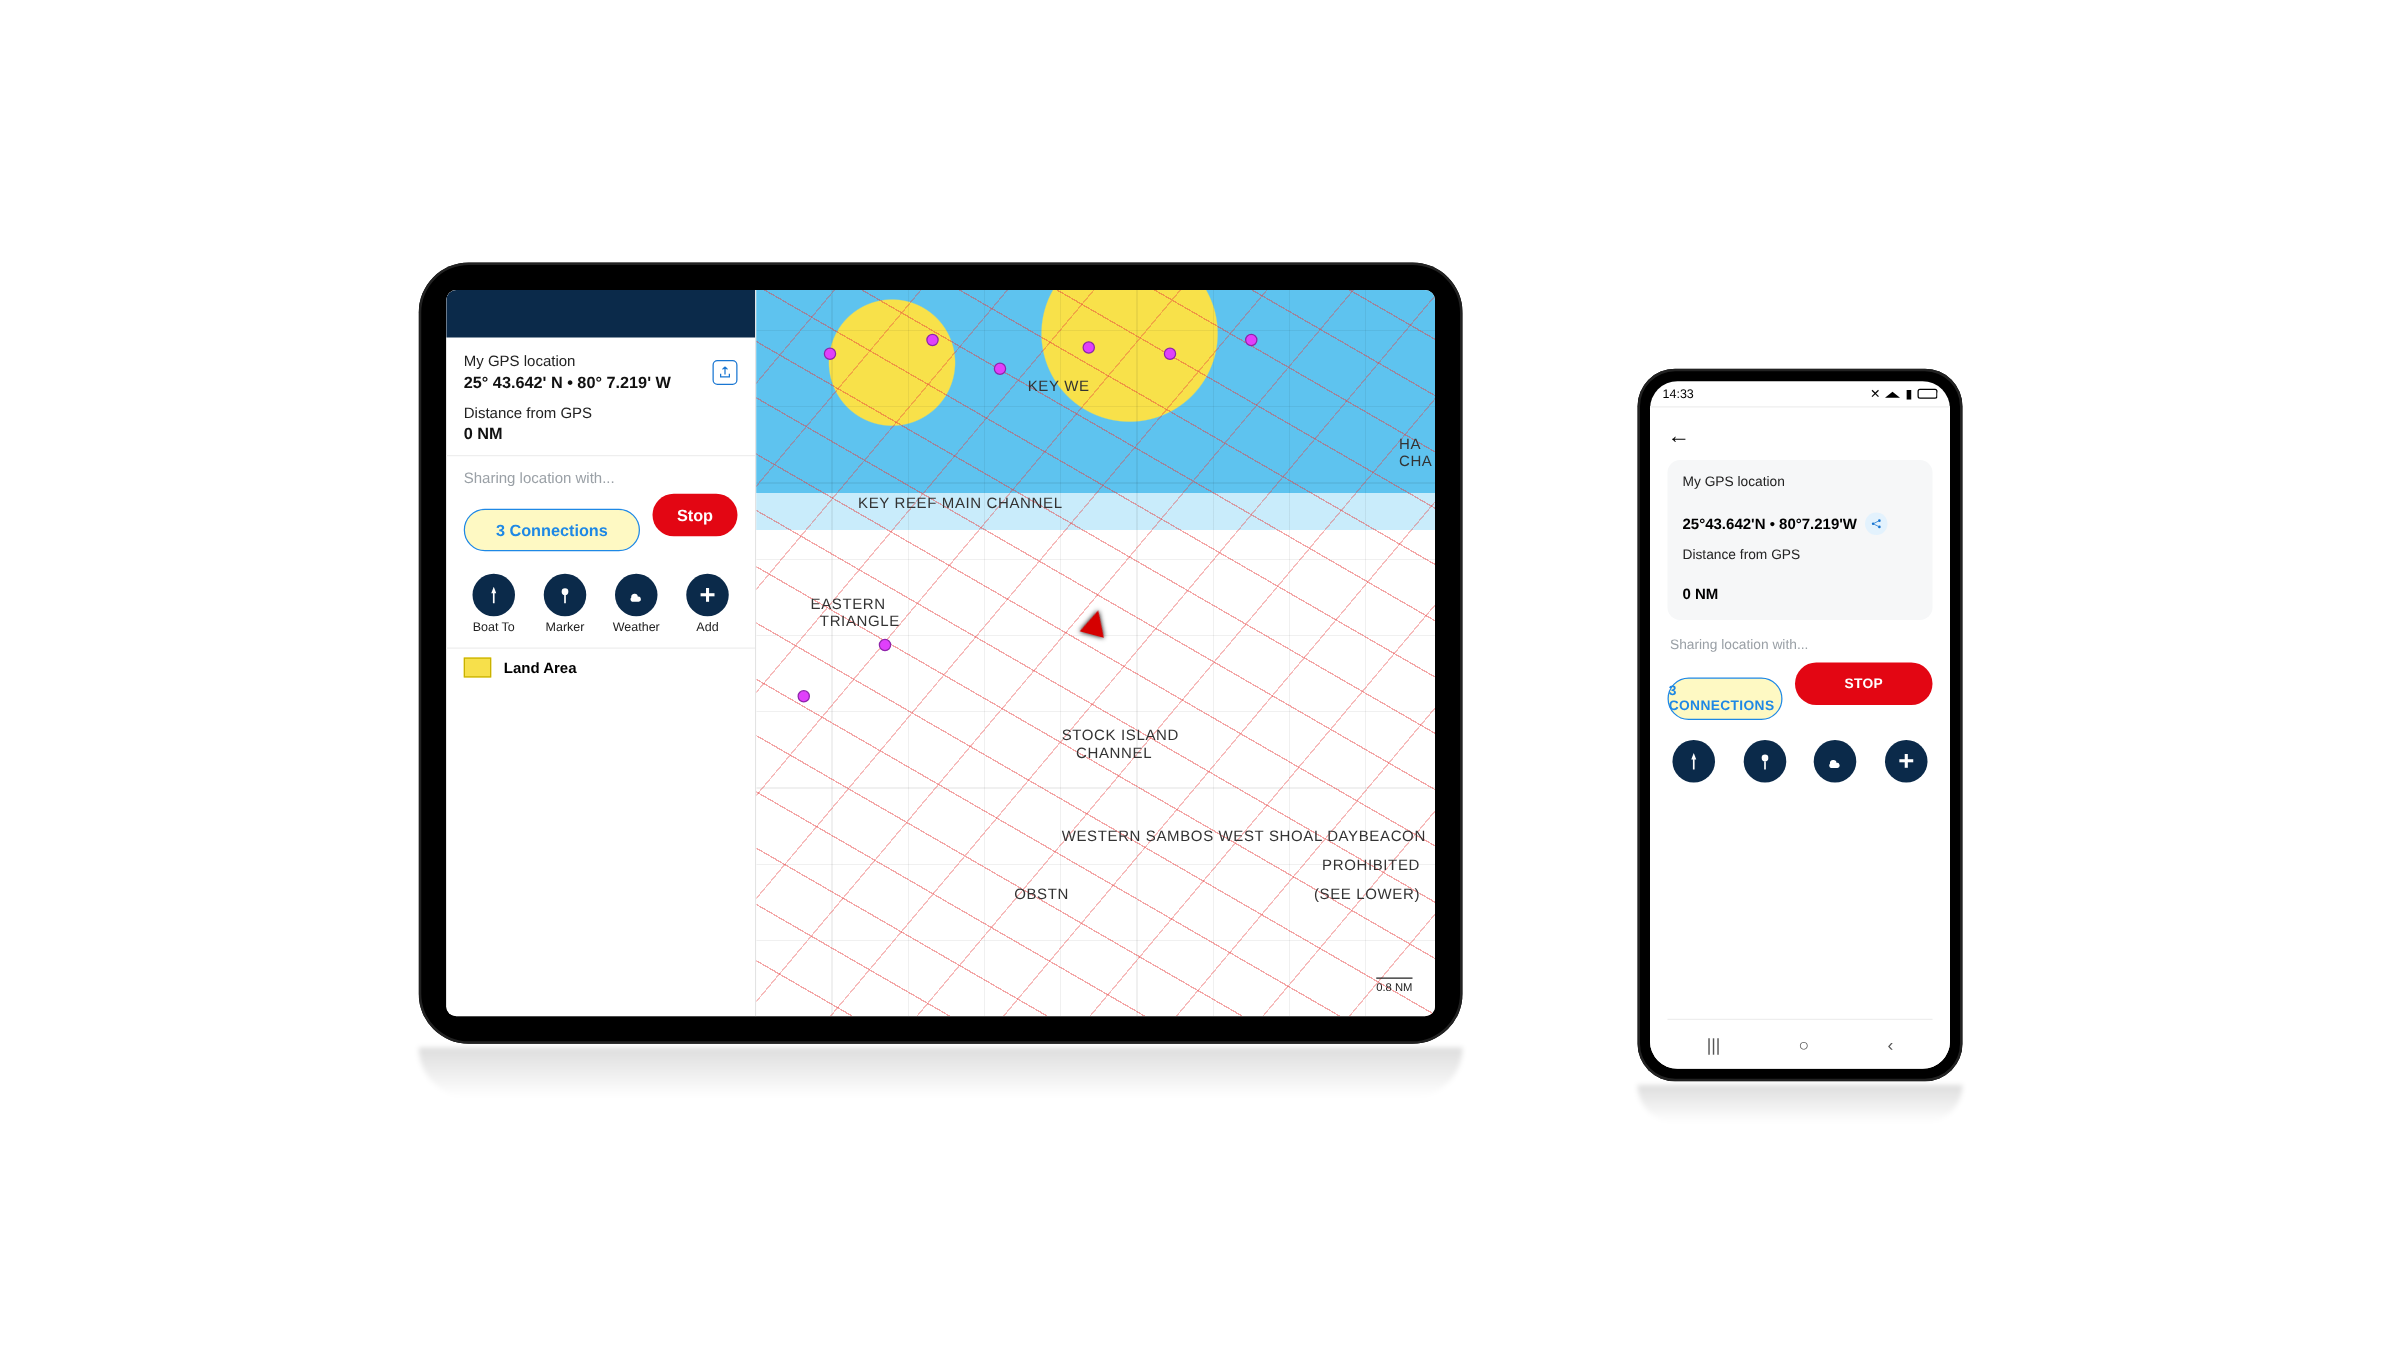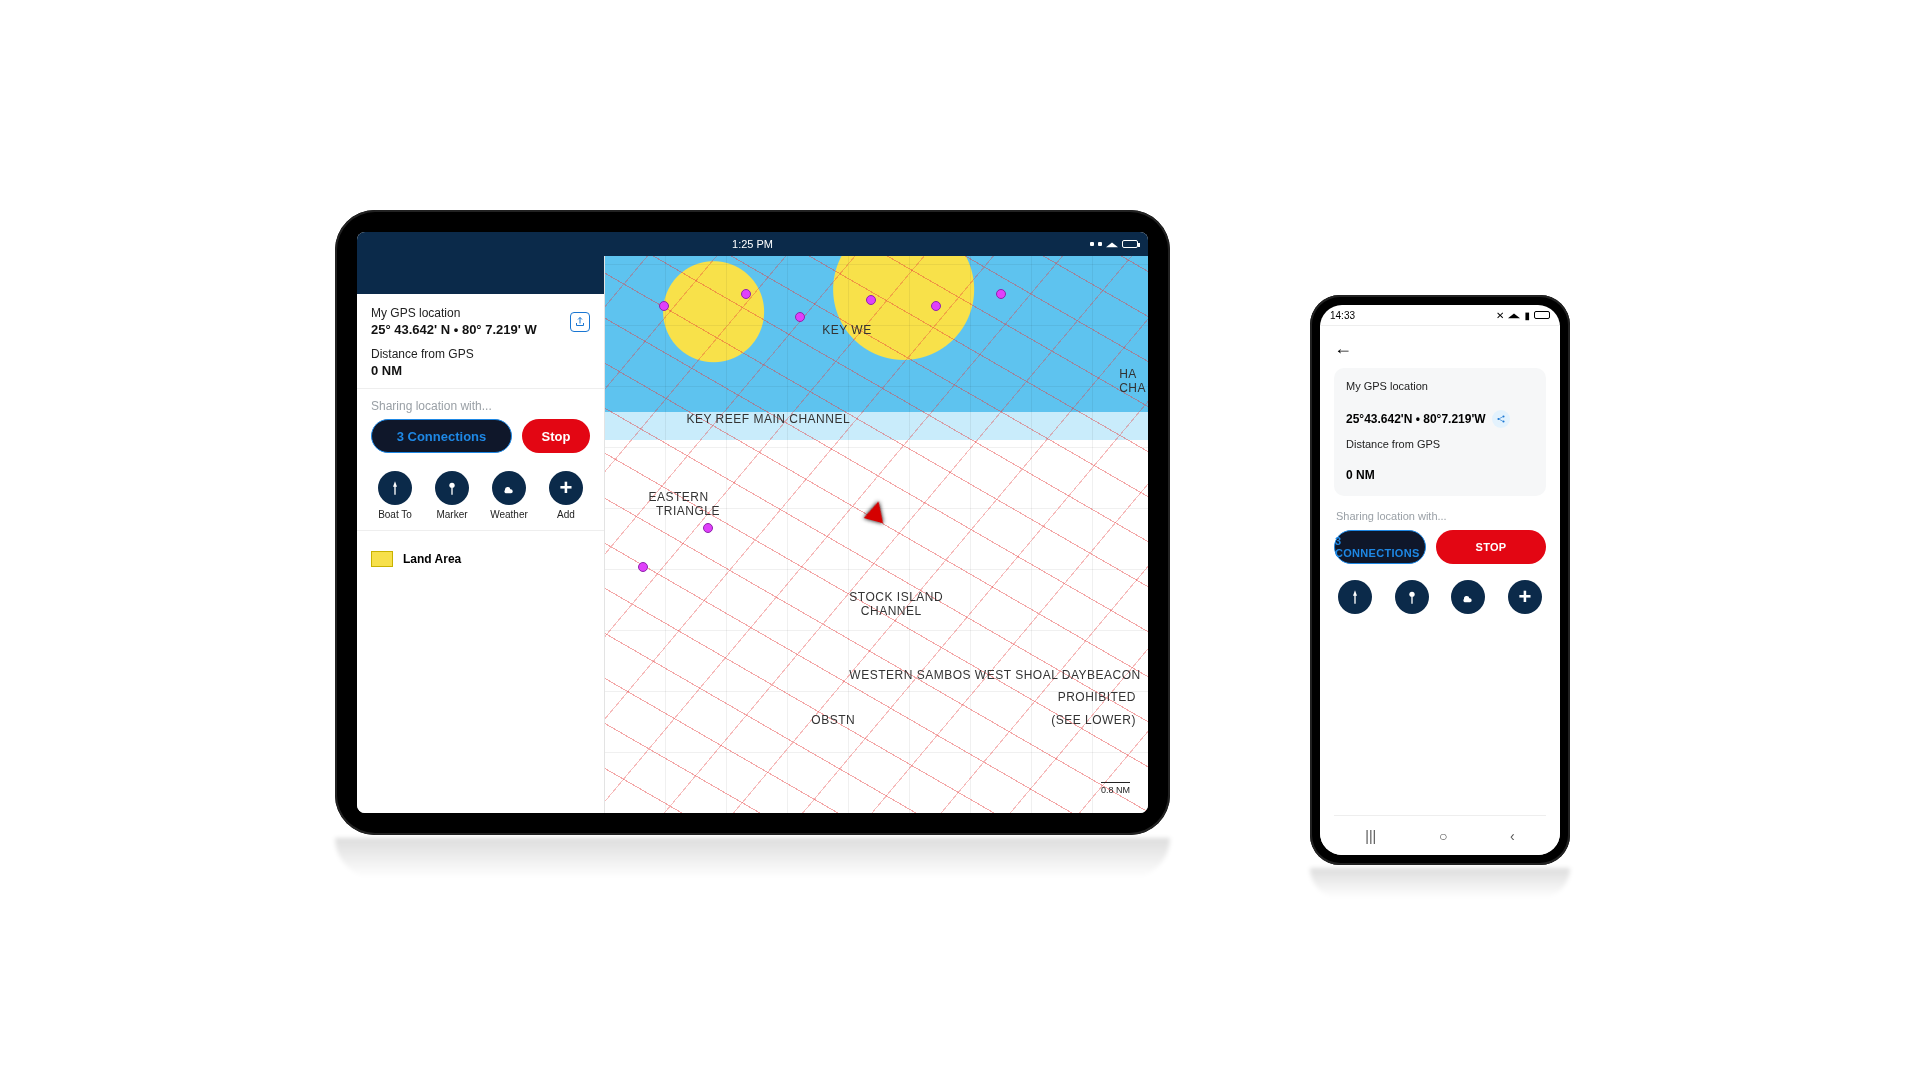--- a/index.html
+++ b/index.html
@@ -68,33 +68,33 @@
     width:20px;height:20px;margin-left:auto;border:1px solid #1976d2;border-radius:4px;
     display:flex;align-items:center;justify-content:center;color:#1976d2;font-size:11px;
   }
 
   .hint { font-size:12px;color:#9aa0a6;padding:10px 14px 6px;}
   .btn-row { display:flex;gap:10px;padding:0 14px 12px;}
   .pill {
     flex:1;height:34px;border-radius:17px;display:flex;align-items:center;justify-content:center;
     font-size:13px;font-weight:600;cursor:pointer;
   }
-  .pill-outline {border:1.5px solid #1e88e5;color:#1e88e5;background:#0f172a;}
+  .pill-outline {border:1.5px solid #1e88e5;color:#1e88e5;background:#fef9c3;margin-top:12px;}
   .pill-red {background:#e30613;color:#fff;flex:0 0 68px;}
   .pill-red.wide{flex:0 0 110px;}
 
   .quick-row{display:flex;justify-content:space-between;padding:6px 14px 10px;}
   .qitem{display:flex;flex-direction:column;align-items:center;gap:4px;width:48px;}
   .qcircle{
     width:34px;height:34px;border-radius:50%;background:#0b2a4a;color:#fff;
     display:flex;align-items:center;justify-content:center;
   }
   .qcircle.plus{font-size:22px;font-weight:700;line-height:0;}
   .qlbl{font-size:10px;color:#222;}
-  .legend{display:flex;align-items:center;gap:10px;padding:20px 14px;border-top:1px solid #eee;}
+  .legend{display:flex;align-items:center;gap:10px;padding:7px 14px;border-top:1px solid #eee;}
   .legend-sw{width:22px;height:16px;background:#f7e04b;border:1px solid #c9b200;}
   .legend-txt{font-size:12px;font-weight:600;}
 
   
   .tablet-map{
     flex:1;position:relative;
     background:
       radial-gradient(circle at 20% 10%, #f8e14a 0 50px, transparent 51px),
       radial-gradient(circle at 55% 6%, #f8e14a 0 70px, transparent 71px),
       linear-gradient(#5ec3ef 0 28%, #c9ecfb 28% 33%, #ffffff 33% 100%);
@@ -167,29 +167,20 @@
   .phone-refl{left:1310px;top:868px;width:260px;height:30px;}
 
   svg{display:block;}
 </style>
 </head>
 <body>
 
 <div class="tablet">
   <div class="tablet-screen">
 
-    <div class="tablet-statusbar">
-      <span>1:25 PM</span>
-      <div class="right">
-        <span class="bar-dot"></span>
-        <span class="bar-dot"></span>
-        <span class="wifi"></span>
-        <span class="batt"></span>
-      </div>
-    </div>
 
     <div class="tablet-body">
 
       <div class="tablet-side">
         <div class="tablet-navbar"></div>
 
         <div class="side-card">
           <div class="share-line">
             <div>
               <div class="lbl">My GPS location</div>

